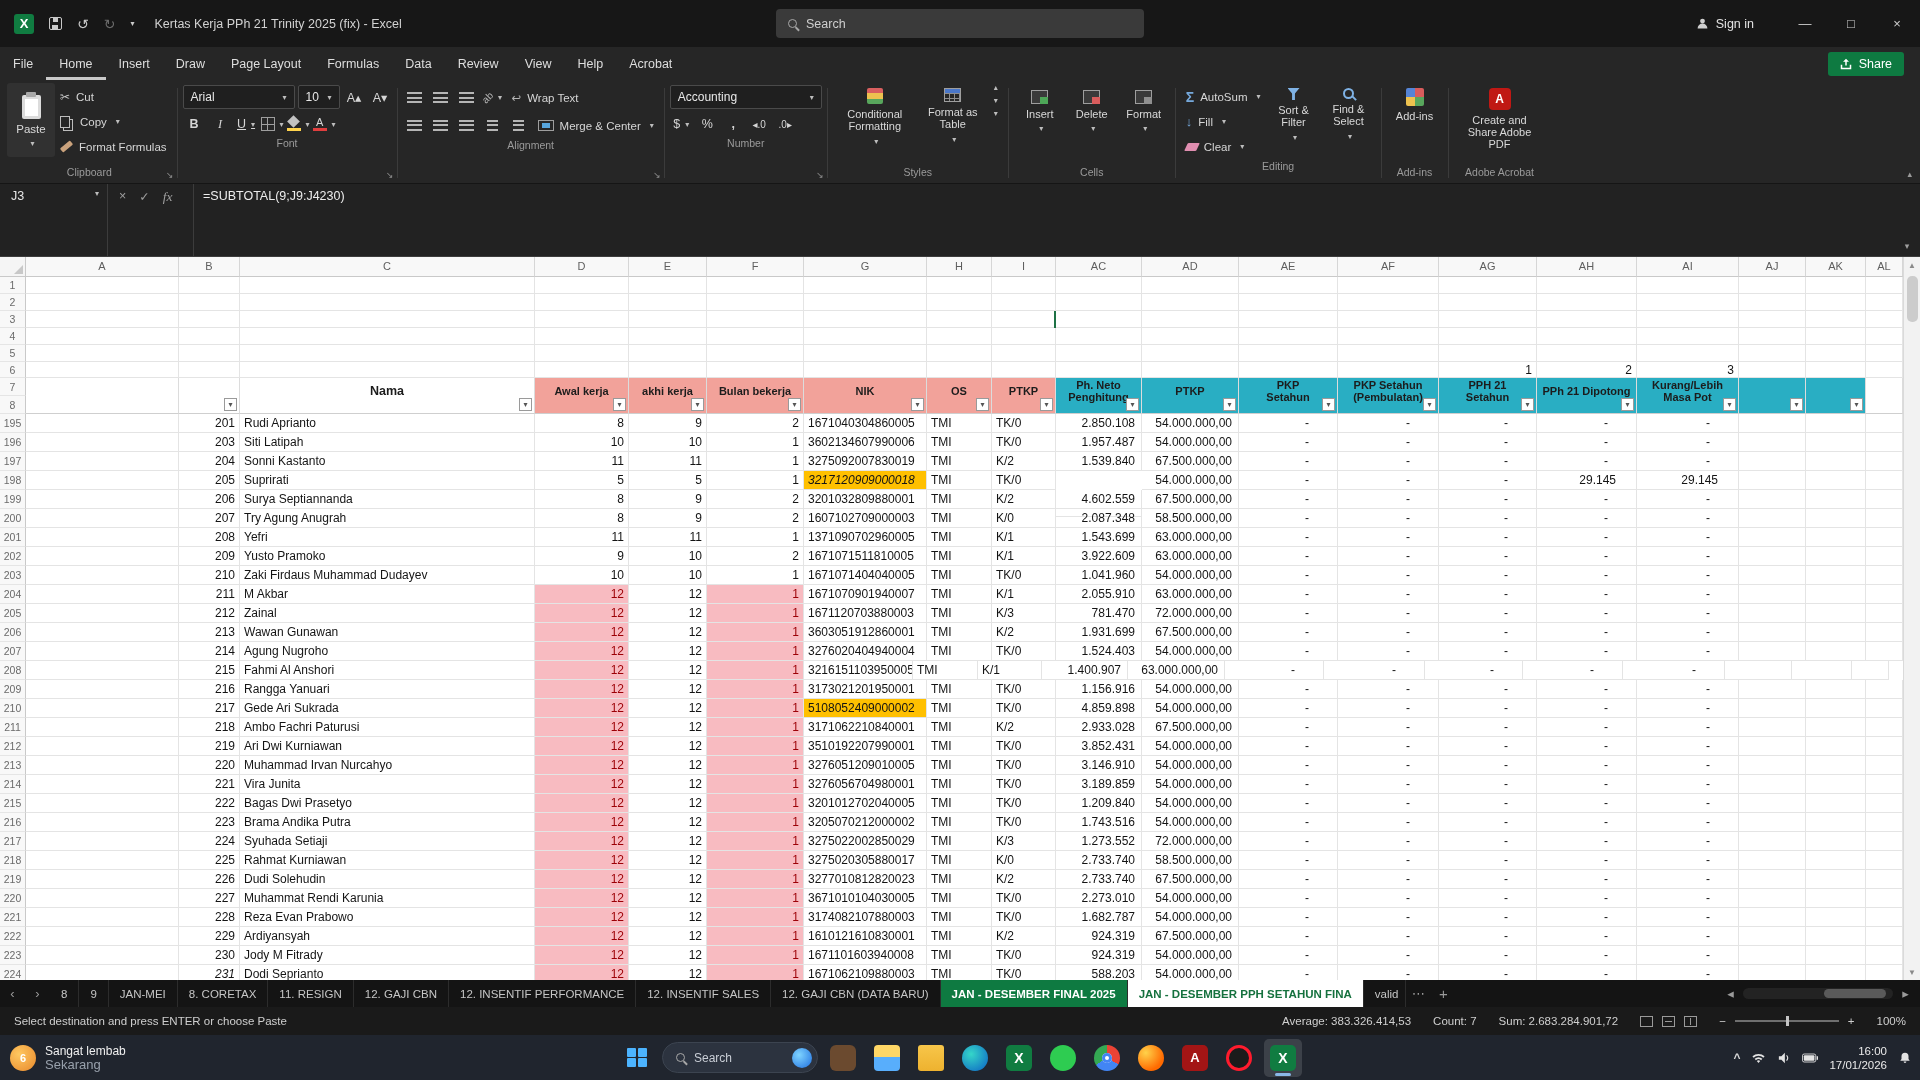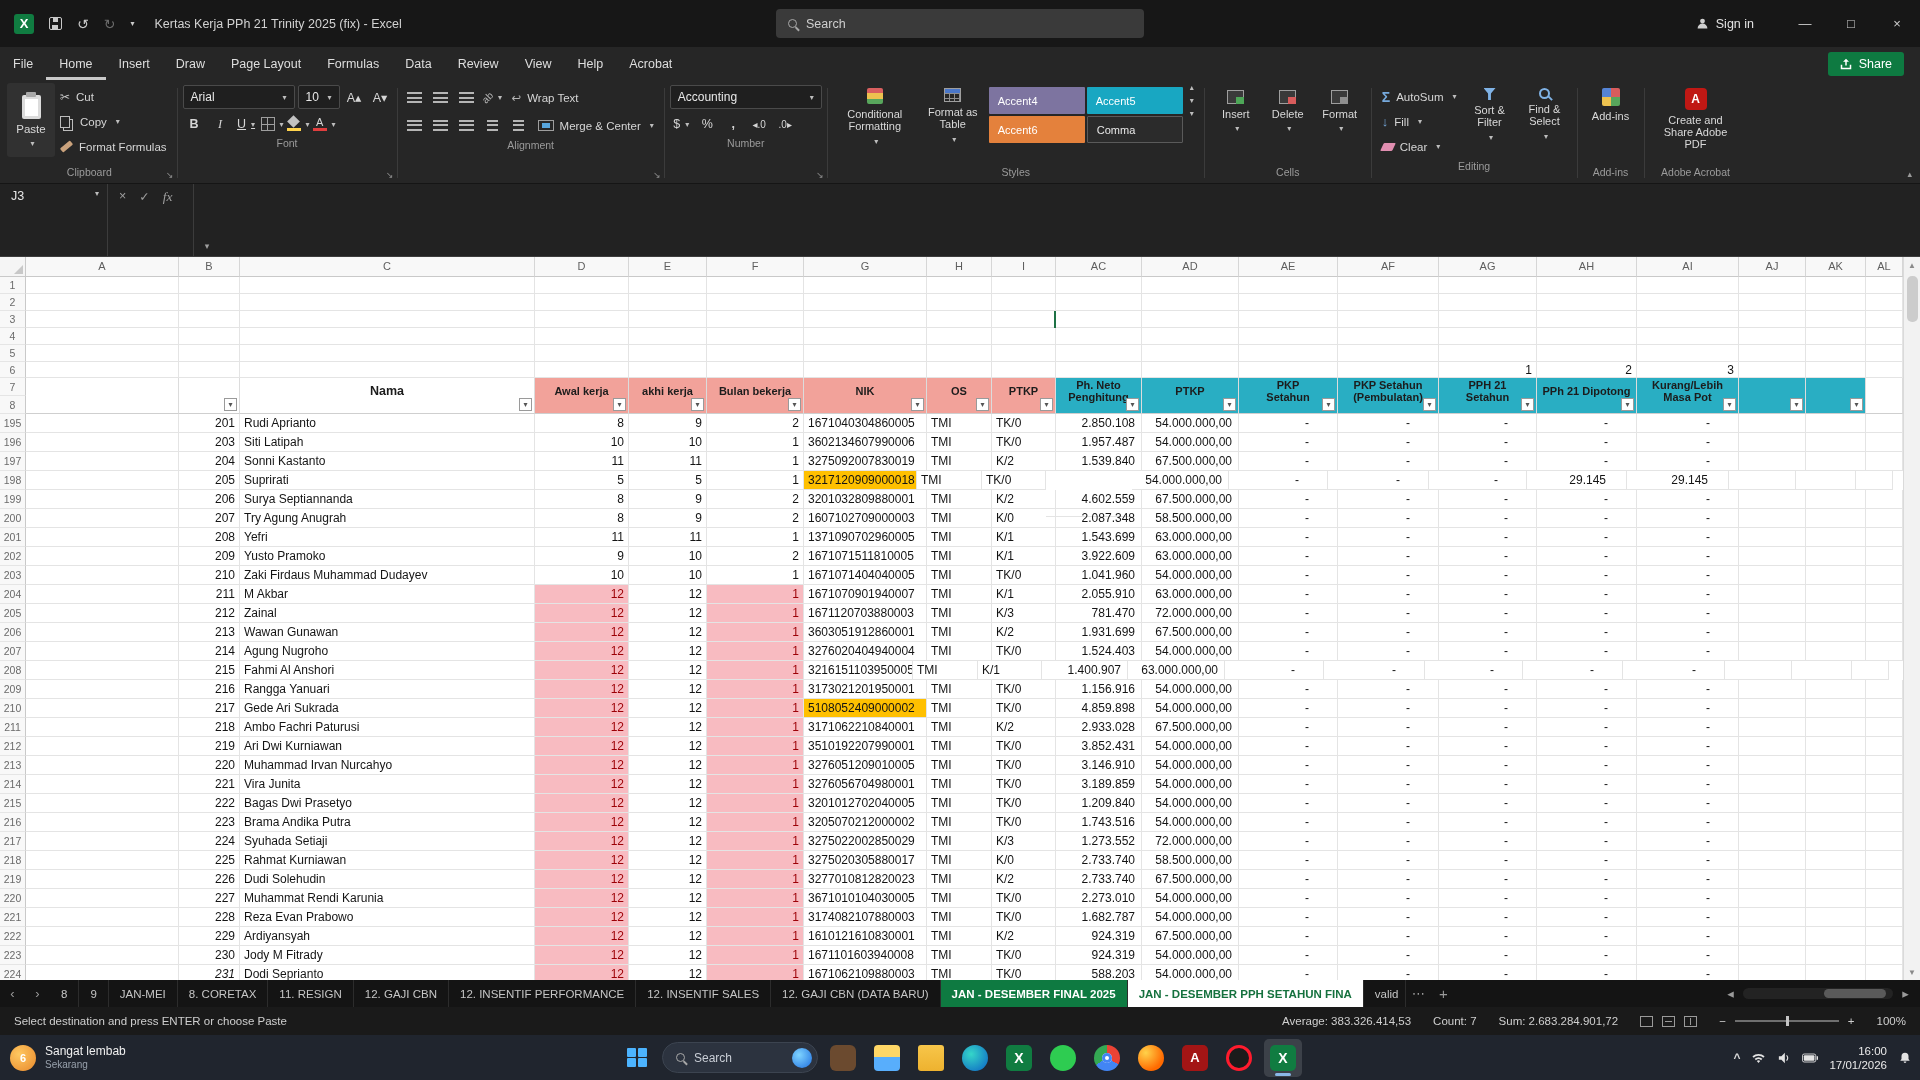--- a/index.html
+++ b/index.html
@@ -144,21 +144,21 @@
 .vic.v3{background:linear-gradient(#9a9a9a,#9a9a9a) center/1px 7px no-repeat}
 .zoomc{display:flex;align-items:center;gap:9px}
 .ztrack{width:104px;height:2px;background:#6f6f6f;position:relative}
 .zthumb{position:absolute;left:49%;top:-4px;width:3px;height:10px;background:#c4c4c4}
 
 
 .taskbar{position:absolute;top:1035px;left:0;right:0;height:45px;background:#20252e;display:flex;align-items:center}
 .weather{position:absolute;left:10px;display:flex;align-items:center;gap:9px}
 .wico{width:26px;height:26px;border-radius:50%;background:radial-gradient(circle at 35% 35%,#ffc861,#e8882b);color:#fff;font-size:11px;font-weight:bold;display:flex;align-items:center;justify-content:center}
 .wt1{font-size:12px;color:#f0f0f0;line-height:14px}
-.wt2{font-size:10px;color:#98a1ac;line-height:13px}
+.wt2{font-size:13px;color:#98a1ac;line-height:13px}
 .center{position:absolute;left:50%;transform:translateX(-50%);display:flex;align-items:center;gap:6px}
 .tbico{width:38px;height:38px;border-radius:5px;display:flex;align-items:center;justify-content:center;position:relative;flex:none}
 .tbico.active{background:rgba(255,255,255,.13)}
 .tbico.active::after{content:"";position:absolute;bottom:1px;left:11px;right:11px;height:3px;border-radius:2px;background:#8ab8e8}
 .winico{display:grid;grid-template-columns:9px 9px;grid-template-rows:9px 9px;gap:1.5px}
 .winico i{background:#4cb4ff;border-radius:1px}
 .tsearch{height:31px;background:#2c333f;border:1px solid #3c4450;border-radius:16px;display:flex;align-items:center;gap:9px;padding:0 5px 0 13px;font-size:12px;color:#c9ced6;width:156px;flex:none}
 .bdot{width:20px;height:20px;border-radius:50%;margin-left:auto;background:radial-gradient(circle at 35% 35%,#7fd4ff,#1f6fe0)}
 #apps{display:flex;align-items:center;gap:6px}
 .appico{width:26px;height:26px;border-radius:5px;display:flex;align-items:center;justify-content:center;font-weight:bold;color:#fff;font-size:14px}
@@ -379,26 +379,20 @@
         <div class="bigb" style="width:84px">
           <span class="cfico"></span>
           <span>Conditional Formatting</span>
             <span class="dd">▾</span>
         </div>
         <div class="bigb" style="width:72px">
           <span class="ftico"></span>
           <span>Format as Table</span>
             <span class="dd">▾</span>
         </div>
-        <div class="gal" id="stylegal">
-            <div class="chip" style="background: rgb(125, 116, 160); color: rgb(255, 255, 255);">Accent4</div>
-            <div class="chip" style="background: rgb(24, 167, 194); color: rgb(255, 255, 255);">Accent5</div>
-            <div class="chip" style="background: rgb(228, 129, 60); color: rgb(255, 255, 255);">Accent6</div>
-            <div class="chip" style="background: rgb(43, 43, 43); color: rgb(232, 232, 232); border: 1px solid rgb(90, 90, 90);">Comma</div>
-          </div>
         <div class="galarr">
             <span>▴</span>
             <span>▾</span>
             <span>▾</span>
           </div>
       </div>
       <div class="rgl">Styles</div>
     </div>
     <div class="rsep"></div>
 
@@ -485,20 +479,21 @@
   <div class="fbar">
     <div class="nbox">
         <span>J3</span>
         <span class="dd">▾</span>
       </div>
     <div class="fbtns">
       <span>×</span>
       <span>✓</span>
       <span class="fx">fx</span>
     </div>
+    <div class="ftext">=SUBTOTAL(9;J9:J4230)</div>
     <div class="fexp">▾</div>
   </div>
 
   <div class="sheet">
     <div id="colhdr" class="chrow">
         <div class="corner"></div>
         <div class="chd" style="width: 153px;">A</div>
         <div class="chd" style="width: 61px;">B</div>
         <div class="chd" style="width: 295px;">C</div>
         <div class="chd" style="width: 94px;">D</div>
@@ -747,21 +742,21 @@
           <div class="c" style="width: 37px;"></div>
         </div>
         <div class="grow" style="height: 19px;">
           <div class="rh">198</div>
           <div class="c" style="width: 153px;"></div>
           <div class="c r" style="width: 61px;">205</div>
           <div class="c" style="width: 295px;">Suprirati</div>
           <div class="c r" style="width: 94px;">5</div>
           <div class="c r" style="width: 78px;">5</div>
           <div class="c r" style="width: 97px;">1</div>
-          <div class="c ylw" style="width: 113px;">3217120909000018</div>
+          <div class="c ylw" style="width: 123px; font-style: italic;">3217120909000018</div>
           <div class="c" style="width: 65px;">TMI</div>
           <div class="c" style="width: 64px;">TK/0</div>
           <div class="c acc" style="width: 86px; margin-top: 45px;">5.375.555</div>
           <div class="c acc" style="width: 97px;">54.000.000,00</div>
           <div class="c dash" style="width: 99px;">-</div>
           <div class="c dash" style="width: 101px;">-</div>
           <div class="c dash" style="width: 98px;">-</div>
           <div class="c acc2" style="width: 100px;">29.145</div>
           <div class="c acc2" style="width: 102px;">29.145</div>
           <div class="c" style="width: 67px;"></div>

